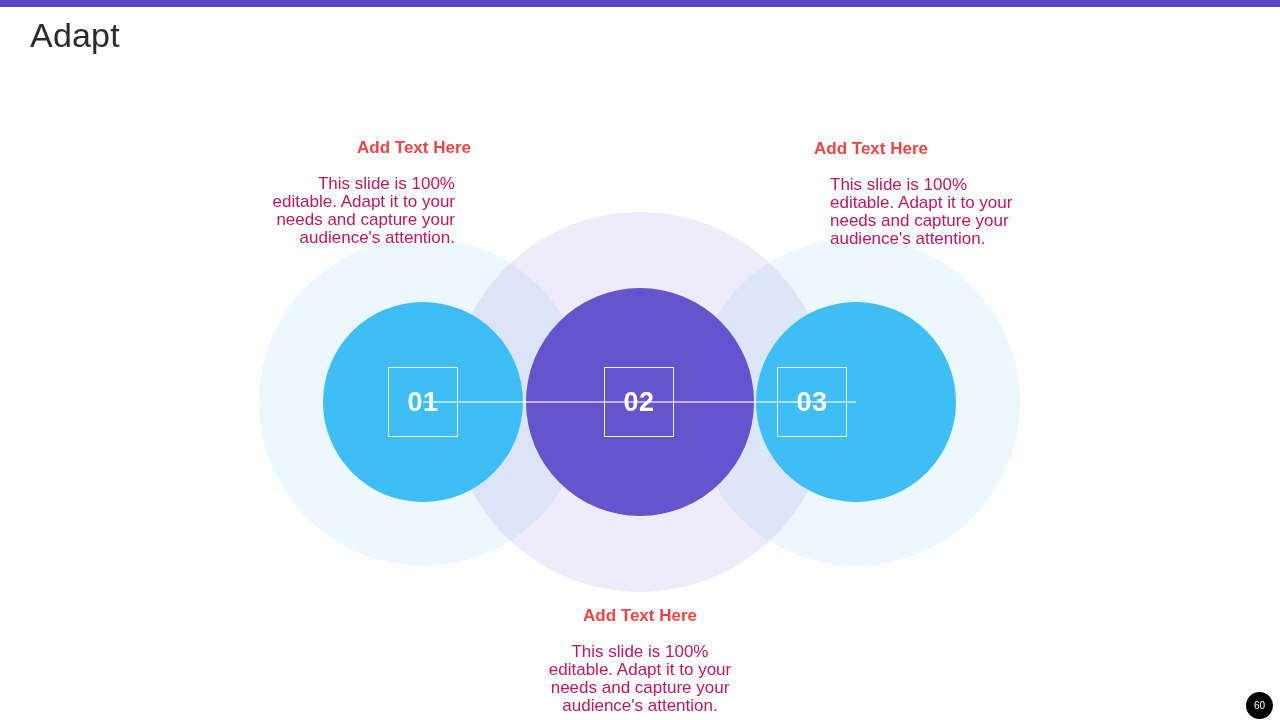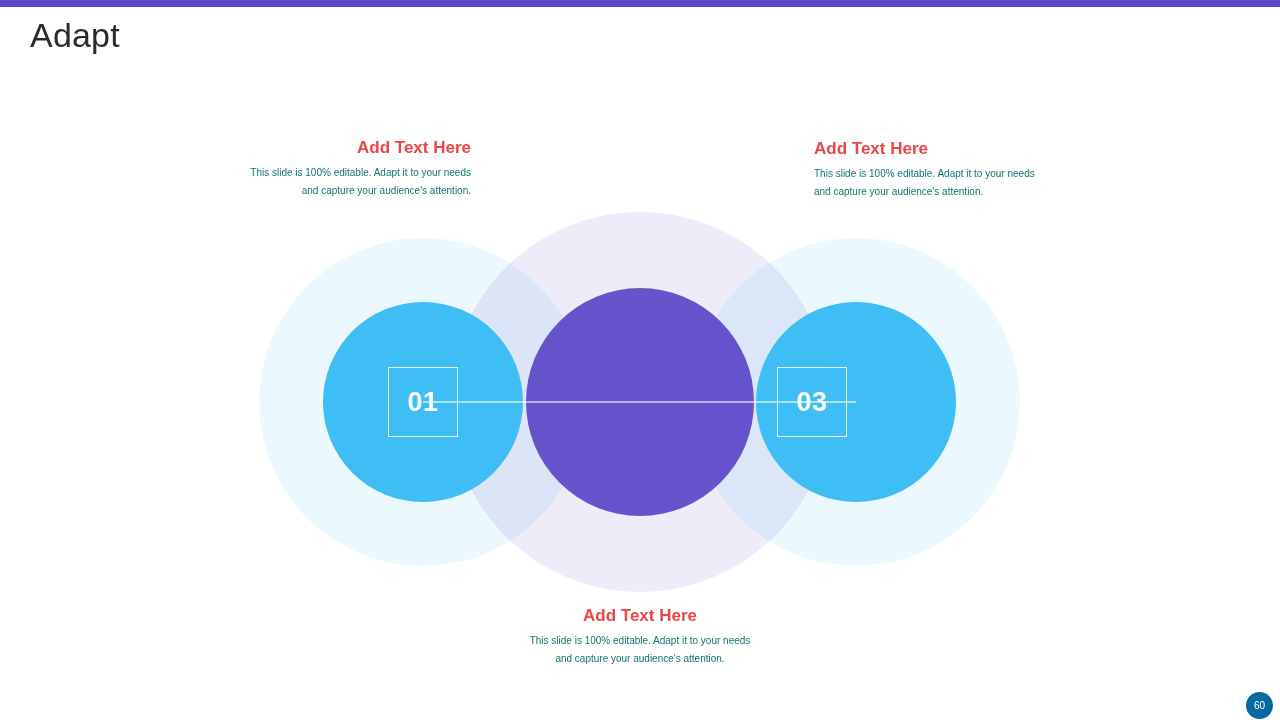--- a/index.html
+++ b/index.html
@@ -87,25 +87,25 @@
   }
   .caption-title {
     font-size: 17px;
     font-weight: bold;
     color: #ef4444;
     line-height: 22px;
     margin: 0 0 5px 0;
     white-space: nowrap;
   }
   .caption-body {
-    font-size: 10px;
+    font-size: 17px;
     font-weight: 400;
-    color: #0f766e;
+    color: #be185d;
     line-height: 18px;
-    margin: 0;
+    margin: 16px;
   }
 
   #caption-left {
     left: 237px;
     top: 137px;
     text-align: right;
   }
   #caption-right {
     left: 814px;
     top: 138px;
@@ -119,21 +119,21 @@
   }
 
   
   #page-badge {
     position: absolute;
     left: 1246px;
     top: 692px;
     width: 27px;
     height: 27px;
     border-radius: 50%;
-    background: #0369a1;
+    background: #000000;
     color: #ffffff;
     font-size: 10px;
     font-weight: 400;
     display: flex;
     align-items: center;
     justify-content: center;
     line-height: 1;
   }
 </style>
 </head>
@@ -161,20 +161,23 @@
         <circle cx="856" cy="402" r="100" fill="#3fbdf5"></circle>
         <circle cx="640" cy="402" r="114" fill="#5a46c8" fill-opacity="0.92"></circle>
       </g>
 
       <line x1="423" y1="402" x2="856" y2="402" stroke="#ffffff" stroke-opacity="0.75" stroke-width="1.4"></line>
     </svg>
 
     <div class="num-box" id="num-box-1">
       <span>01</span>
     </div>
+    <div class="num-box" id="num-box-2">
+      <span>02</span>
+    </div>
     <div class="num-box" id="num-box-3">
       <span>03</span>
     </div>
   </div>
 
   <div class="caption" id="caption-left">
     <p class="caption-title">Add Text Here</p>
     <p class="caption-body">This slide is 100% editable. Adapt it to your needs and capture your audience's attention.</p>
   </div>
 

